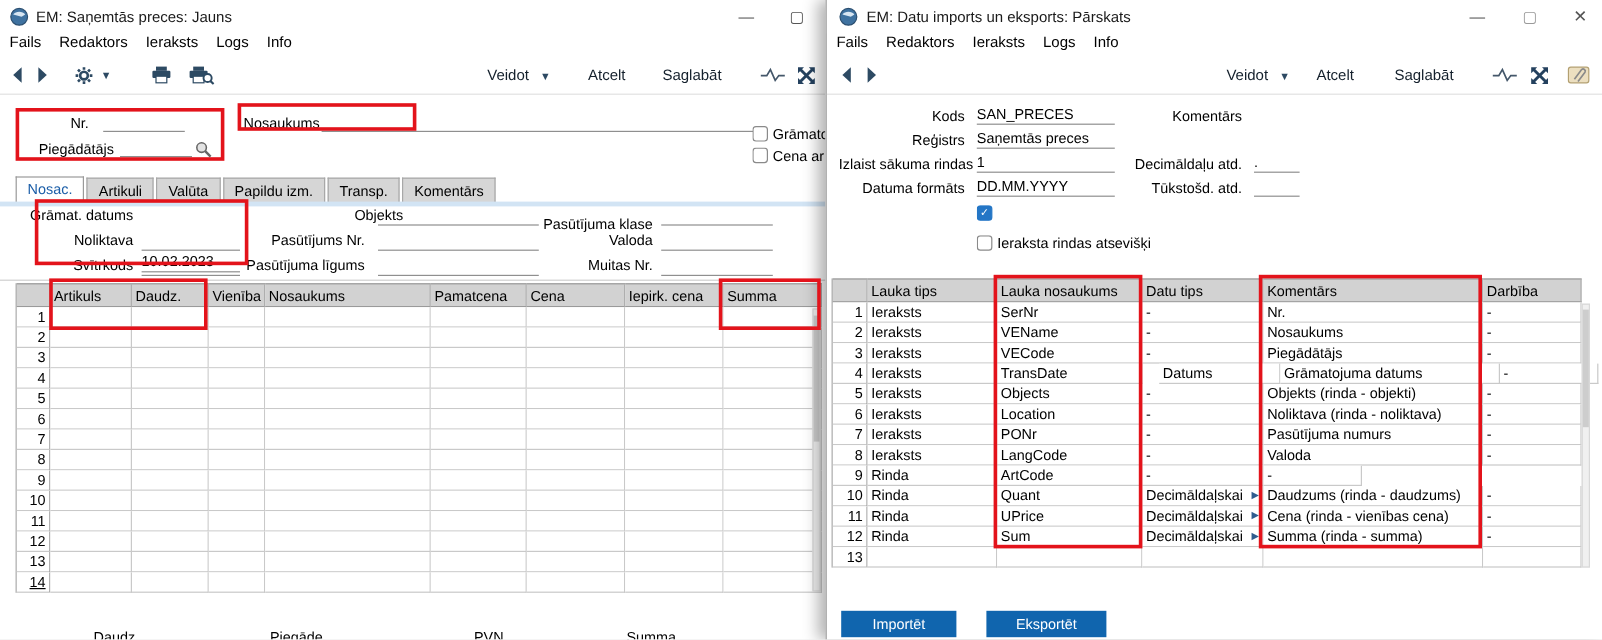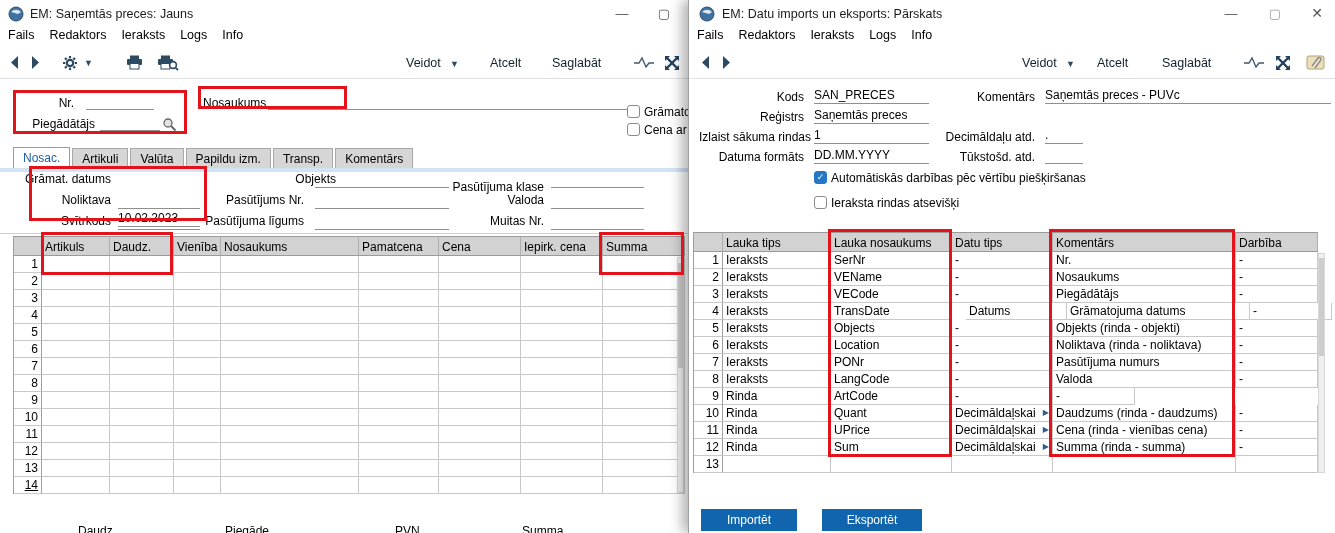--- a/index.html
+++ b/index.html
@@ -392,35 +392,33 @@
       <svg width="20" height="18">
           <rect x="1" y="3" width="17" height="13" rx="2" fill="#ecdfc0" stroke="#b3a071"></rect>
           <path d="M6 13 L12 5 a1.8 1.8 0 0 1 2.8 2.2 L9 15" fill="none" stroke="#8a8a8a" stroke-width="1.4"></path>
         </svg>
     </span>
   </div>
 
   <span class="fl" style="left:10px;top:90px;width:105px;">Kods</span>
   <span class="fv" style="left:125px;top:88px;width:115px;">SAN_PRECES</span>
   <span class="fl" style="left:246px;top:90px;width:100px;">Komentārs</span>
-  <span class="fv" style="left:356px;top:88px;width:286px;">Saņemtās preces - PUVc</span>
   <span class="fl" style="left:10px;top:110px;width:105px;">Reģistrs</span>
   <span class="fv" style="left:125px;top:108px;width:115px;">Saņemtās preces</span>
   <span class="fl" style="left:10px;top:130px;width:105px;">Izlaist sākuma rindas</span>
   <span class="fv" style="left:125px;top:128px;width:115px;">1</span>
   <span class="fl" style="left:246px;top:130px;width:100px;">Decimāldaļu atd.</span>
   <span class="fv" style="left:356px;top:128px;width:38px;">.</span>
   <span class="fl" style="left:10px;top:150px;width:105px;">Datuma formāts</span>
   <span class="fv" style="left:125px;top:148px;width:115px;">DD.MM.YYYY</span>
   <span class="fl" style="left:246px;top:150px;width:100px;">Tūkstošd. atd.</span>
   <span class="fv" style="left:356px;top:148px;width:38px;"></span>
 
   <div class="cbwrap" style="left:125px;top:171px;width:300px;">
       <span class="cb checked">✓</span>
-      <span class="cb-label">Automātiskās darbības pēc vērtību piešķiršanas</span>
     </div>
   <div class="cbwrap" style="left:125px;top:196px;width:300px;">
       <span class="cb"></span>
       <span class="cb-label">Ieraksta rindas atsevišķi</span>
     </div>
 
   <div class="grid" id="right-table" style="left:4px;top:232px;">
       <div class="trow">
         <div class="hc" style="width: 29px;"></div>
         <div class="hc" style="width: 108px;">Lauka tips</div>

